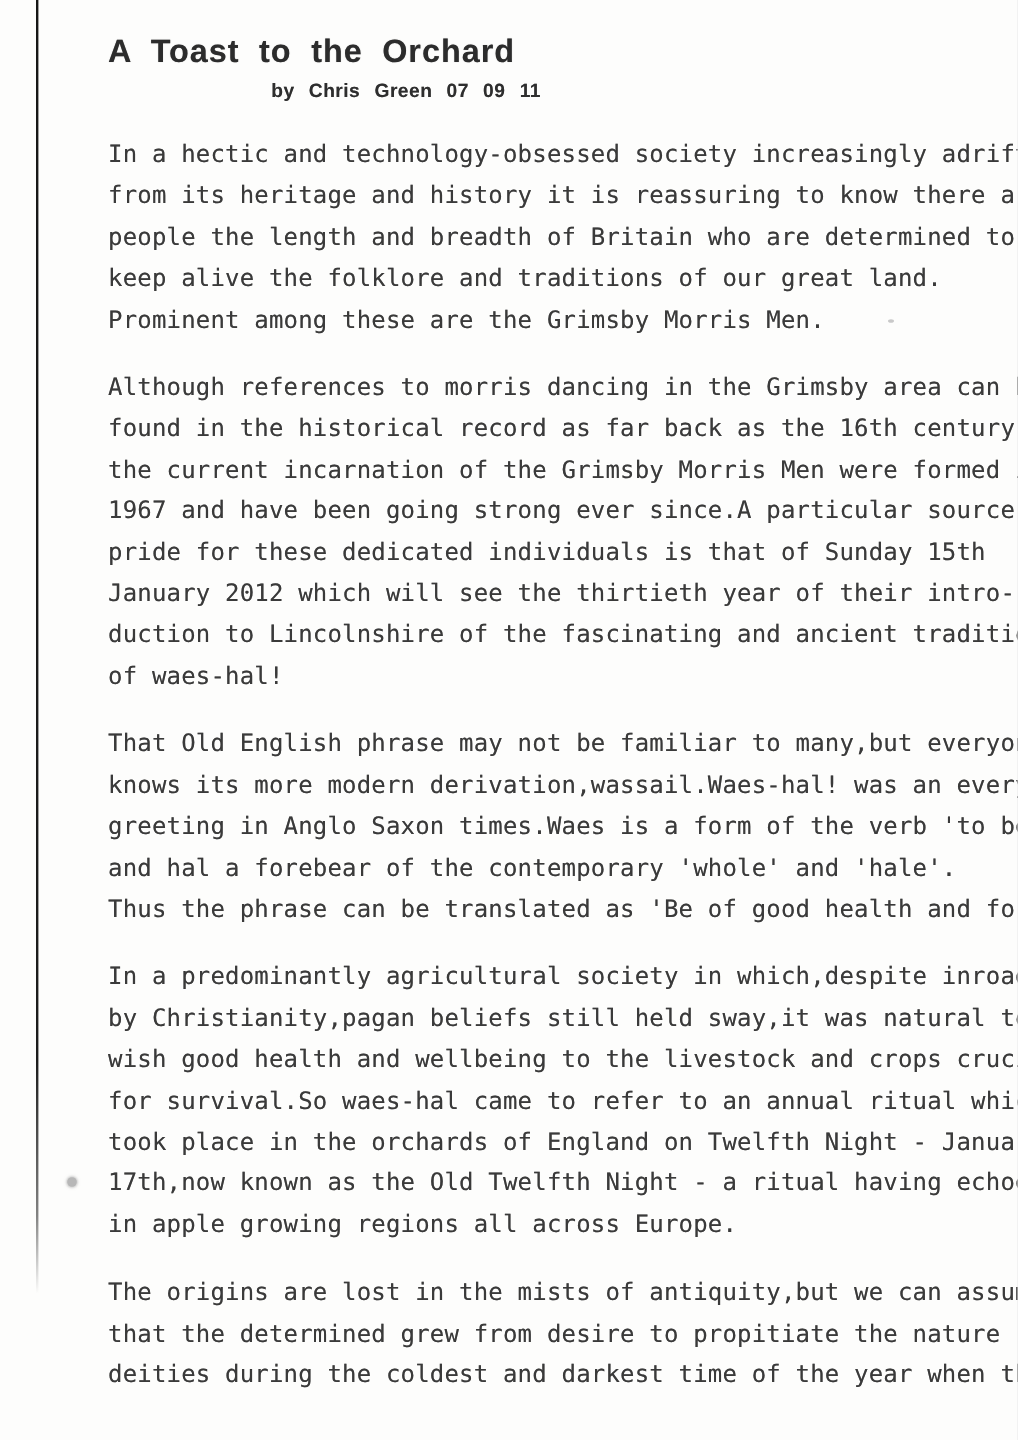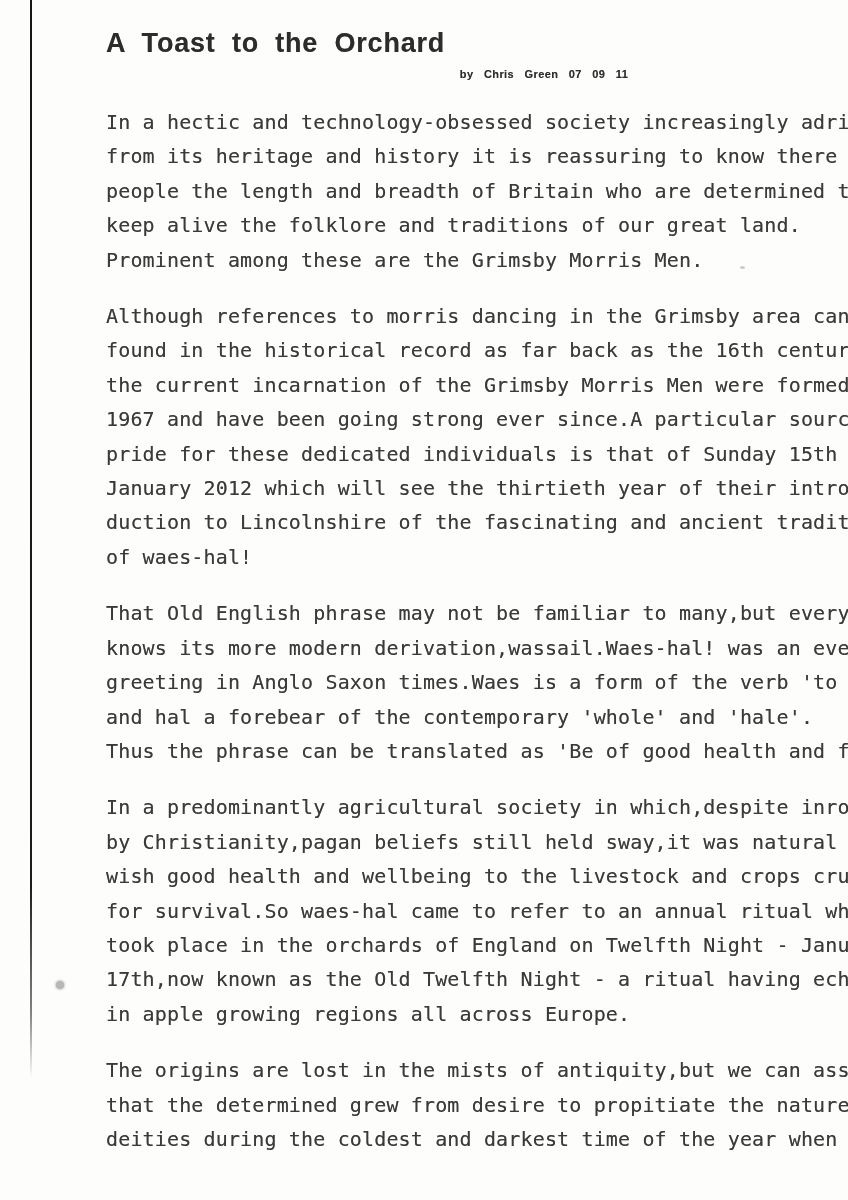--- a/index.html
+++ b/index.html
@@ -36,43 +36,42 @@
     left: 740px;
     top: 266px;
     width: 5px;
     height: 3px;
     border-radius: 50%;
     background: #c9c9c9;
   }
   .content {
     position: absolute;
     top: 0;
-    left: 106px;
+    left: 90px;
     width: 740px;
   }
   .doc-title {
     margin: 28px 0 0 0;
     font-family: "Liberation Sans", "DejaVu Sans", sans-serif;
     font-weight: bold;
     font-size: 27px;
     letter-spacing: 0.8px;
     word-spacing: 8px;
     color: #2c2c2c;
     text-shadow: 0 0 0.6px rgba(40,40,40,0.5);
   }
   .doc-byline {
     margin: 9px 0 0 136px;
     font-family: "Liberation Sans", "DejaVu Sans", sans-serif;
     font-weight: bold;
-    font-size: 11px;
+    font-size: 16px;
     letter-spacing: 0.4px;
     word-spacing: 7px;
     color: #2e2e2e;
     text-shadow: 0 0 0.5px rgba(40,40,40,0.5);
-    text-align: center;
   }
   .doc-body {
     margin-top: 25px;
   }
   .doc-body p {
     margin: 0 0 22px 0;
     font-size: 20px;
     line-height: 34.4px;
     letter-spacing: 0.15px;
     white-space: pre;

